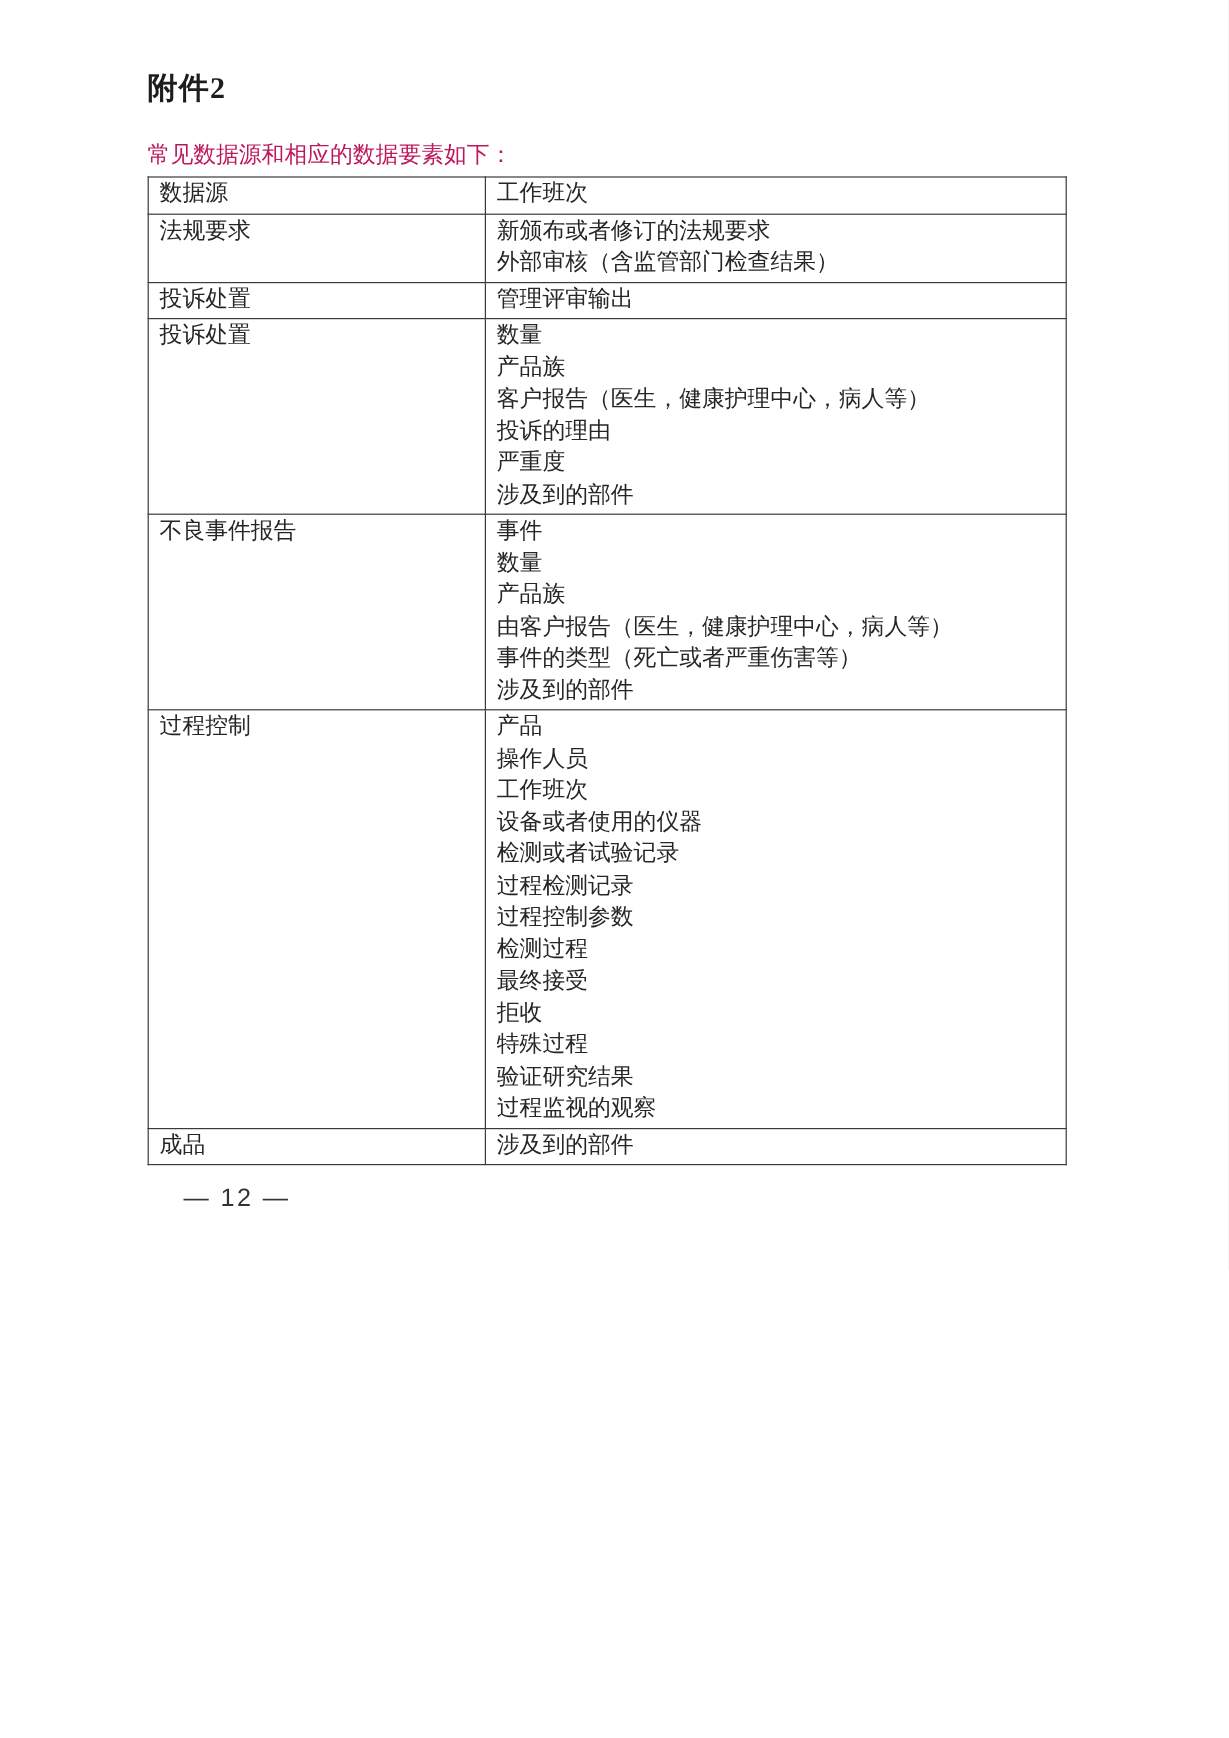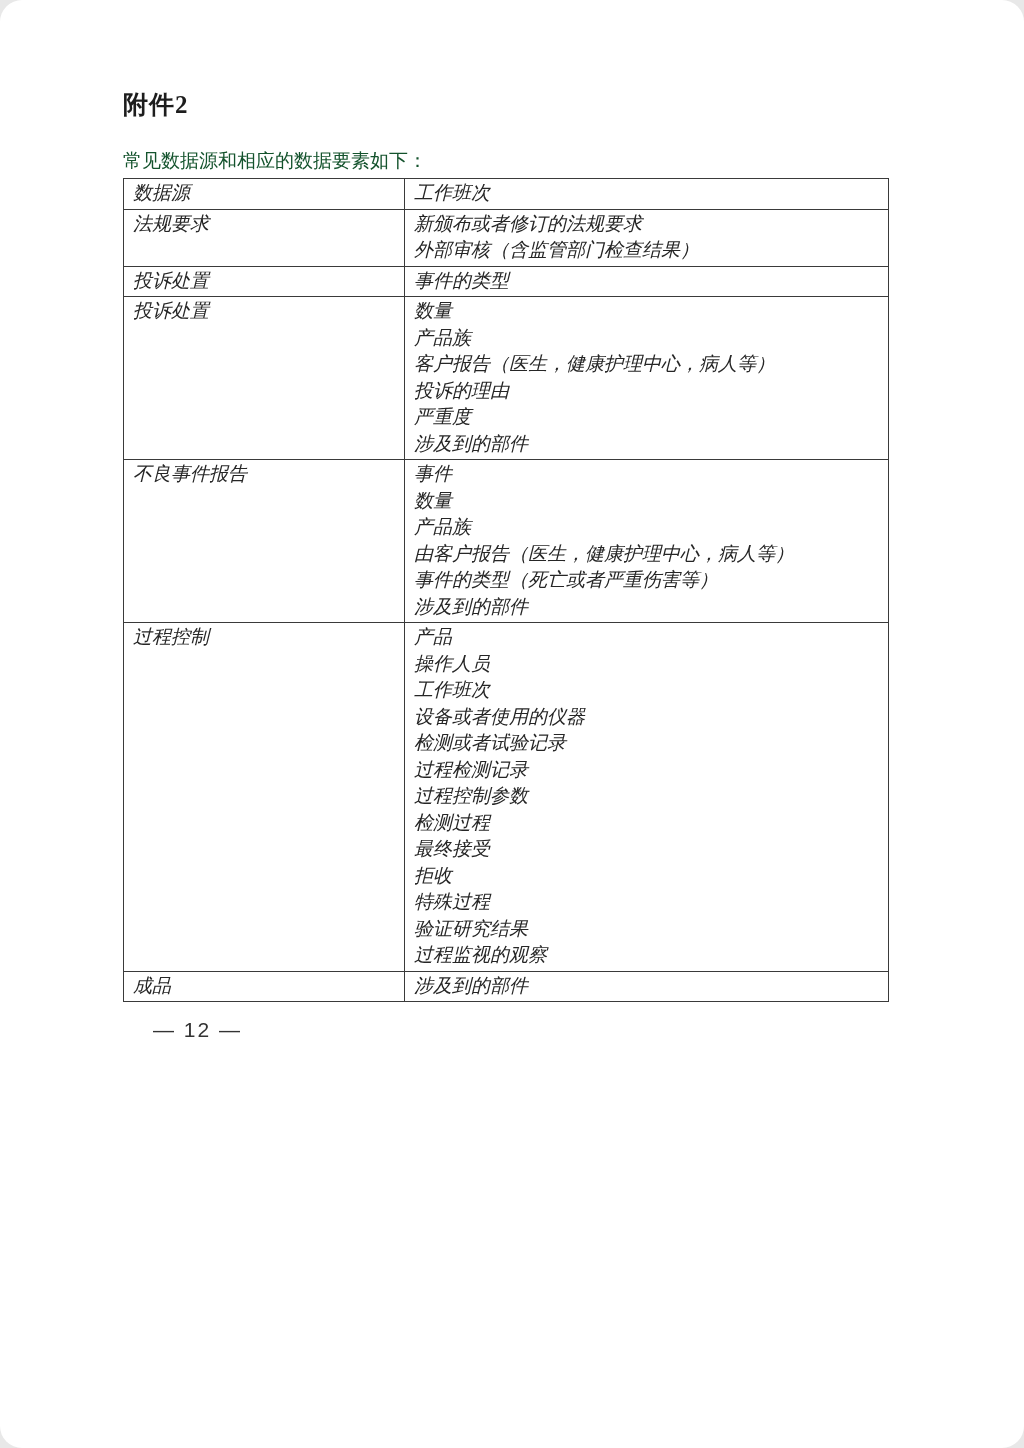--- a/index.html
+++ b/index.html
@@ -5,52 +5,50 @@
   * { margin: 0; padding: 0; box-sizing: border-box; }
   html, body { background: #e8e8e8; }
   .page {
     position: relative;
     width: 1024px;
     height: 1448px;
     margin: 0 auto;
     background: #ffffff;
     color: #222222;
     font-family: "Liberation Serif", "DejaVu Serif", serif;
-    padding: 88px 136px 0 123px;
+    padding: 57px 136px 0 123px;
     overflow: hidden;
-    border-radius: 22px;
   }
   .attachment-label {
     font-size: 25px;
     font-weight: bold;
     color: #1d1d1d;
     letter-spacing: 1px;
   }
   .doc-title {
     margin-top: 22px;
     text-align: center;
     font-size: 23px;
     font-weight: bold;
     color: #1d1d1d;
     letter-spacing: 0.5px;
   }
   .intro-text {
     margin-top: 26px;
     font-size: 19px;
     line-height: 27px;
-    color: #14532d;
+    color: #be185d;
   }
   table.data-table {
     margin-top: 4px;
     width: 765px;
     border-collapse: collapse;
     table-layout: fixed;
     font-size: 19px;
     color: #262626;
-    font-style: italic;
   }
   table.data-table th,
   table.data-table td {
     border: 1.5px solid #3a3a3a;
     vertical-align: top;
     text-align: left;
     font-weight: normal;
     padding: 1px 9px 2px 9px;
     line-height: 26.5px;
   }
@@ -97,21 +95,21 @@
             <div class="line">新颁布或者修订的法规要求</div>
             <div class="line">外部审核（含监管部门检查结果）</div>
           </td>
   </tr>
 
   <tr>
     <td>
             <div class="line">投诉处置</div>
           </td>
     <td>
-            <div class="line">事件的类型</div>
+            <div class="line">管理评审输出</div>
           </td>
   </tr>
 
 
   <tr>
     <td>
             <div class="line">投诉处置</div>
           </td>
     <td>
             <div class="line">数量</div>

